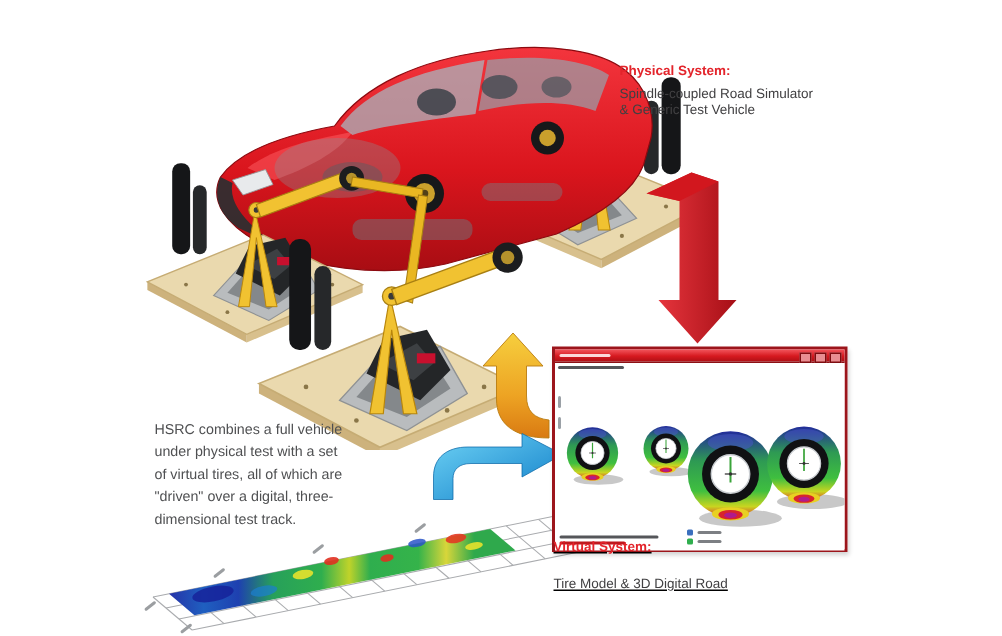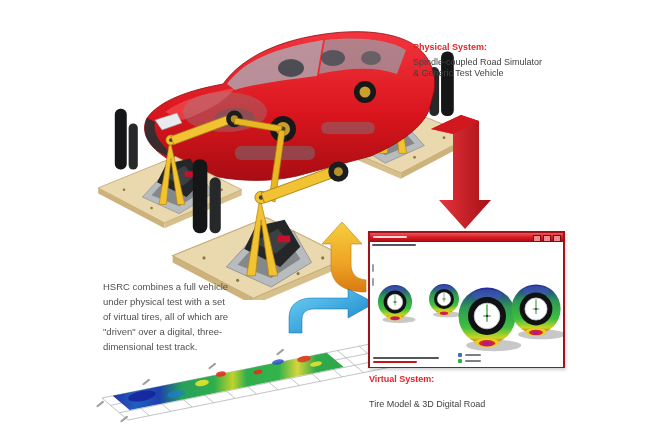--- a/index.html
+++ b/index.html
@@ -289,18 +289,18 @@
   </div>
 
   <div class="abs" style="left:103px;top:279px;">
     <div class="caption-line">HSRC combines a full vehicle</div>
     <div class="caption-line">under physical test with a set</div>
     <div class="caption-line">of virtual tires, all of which are</div>
     <div class="caption-line">"driven" over a digital, three-</div>
     <div class="caption-line">dimensional test track.</div>
   </div>
 
-  <div class="abs" style="left:369px;top:374px;">
+  <div class="abs" style="left:369px;top:359px;text-decoration:underline;">
     <div class="label-heading">Virtual System:</div>
     <div class="label-sub" style="margin-top:15px;">Tire Model &amp; 3D Digital Road</div>
   </div>
 
 </div>
 
 </body></html>

